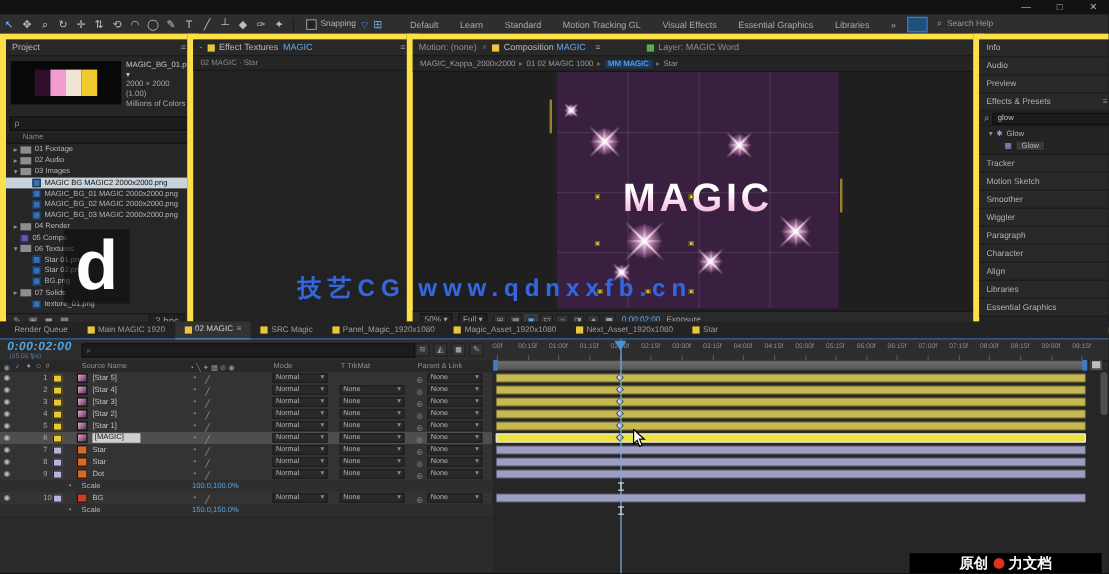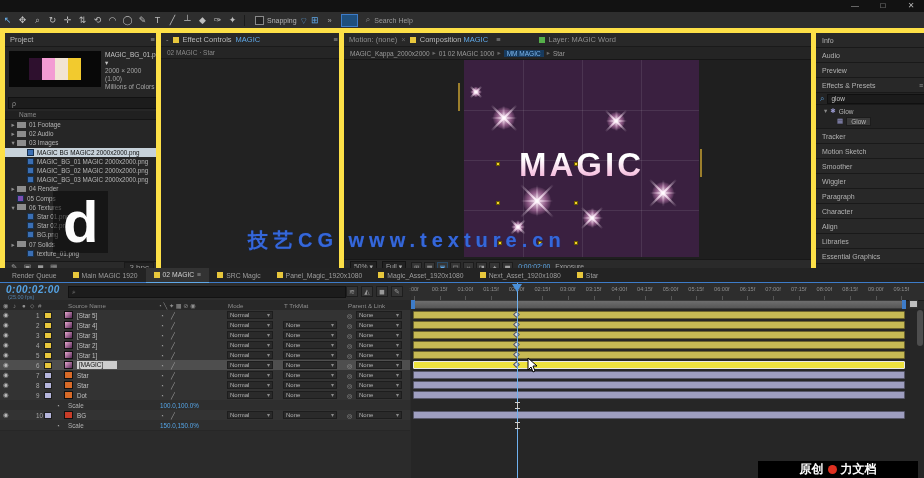--- a/index.html
+++ b/index.html
@@ -146,20 +146,29 @@
         <div class="tool">✑</div>
         <div class="tool">✦</div>
       </div>
     <div class="tsep"></div>
     <div class="snapwrap">
       <span class="cbx"></span>
       <span style="font-size:7px">Snapping</span>
       <span class="bluetool">⌔</span>
       <span class="bluetool">⊞</span>
     </div>
+    <div id="workspaces" class="workspaces">
+        <div class="ws">Default</div>
+        <div class="ws">Learn</div>
+        <div class="ws">Standard</div>
+        <div class="ws">Motion Tracking GL</div>
+        <div class="ws">Visual Effects</div>
+        <div class="ws">Essential Graphics</div>
+        <div class="ws">Libraries</div>
+      </div>
     <div class="ws">»</div>
     <div style="width:15px;height:11px;background:#1f4f7d;border:1px solid #3d7cc9;flex:0 0 auto"></div>
     <div class="searchhelp">
       <span>⌕</span>
       <span style="font-size:7px">Search Help</span>
     </div>
   </div>
 
   <div class="abs panel" style="left:0;top:28px;width:155px;height:240px">
     <div class="ptab">
@@ -265,21 +274,21 @@
         <span>◼</span>
         <span>▦</span>
       <span style="margin-left:auto;border:1px solid #1a1a1a;background:#222;padding:0 4px">3 bpc</span>
     </div>
   </div>
 
   <div class="abs panel" style="left:156px;top:28px;width:182px;height:240px;background:#222">
     <div class="ptab">
       <span style="color:#9a9a9a">-</span>
       <span class="sq" style="background:#e8c73c"></span>
-      <span>Effect Controls</span>
+      <span>Effect Textures</span>
       <span class="bluetxt">MAGIC</span>
       <span class="menuburger">≡</span>
     </div>
     <div style="height:11px;display:flex;align-items:center;padding:0 6px;color:#8a8a8a;font-size:6.5px;background:#252525;border-bottom:1px solid #191919">02 MAGIC · Star</div>
   </div>
 
   <div class="abs panel" style="left:339px;top:28px;width:471px;height:240px;background:#1f1f1f">
     <div class="ptab">
       <span style="color:#8e8e8e"><span>Motion: (none)</span></span>
       <span style="color:#666">×</span>
@@ -706,21 +715,21 @@
         <span class="dd" style="left: 356px; width: 46px;">None<span class="da">▾</span></span>
       </div>
       <div class="prow" style="top: 152px;">
         <span class="st">◔</span>
         <span class="pn">Scale</span>
         <span class="pv">150.0,150.0%</span>
       </div>
       <div class="ibeam" style="left: 517px; top: 153.5px; position: absolute;"></div>
     </div>
 
-  <div class="abs wm-center">技艺CG  www.texture.cn</div>
+  <div class="abs wm-center">技艺CG  www.qdnxxfb.cn</div>
   <div class="abs wm-br">
     <span>原创</span>
     <span class="reddot"></span>
     <span>力文档</span>
   </div>
   <svg class="cursor" style="left:527px;top:357px" width="12" height="16">
     <polygon points="1,1 1,13 4,10 6,15 8,14 6,9 10,9" fill="#fff" stroke="#000" stroke-width="1"></polygon>
   </svg>
 </div>
 

